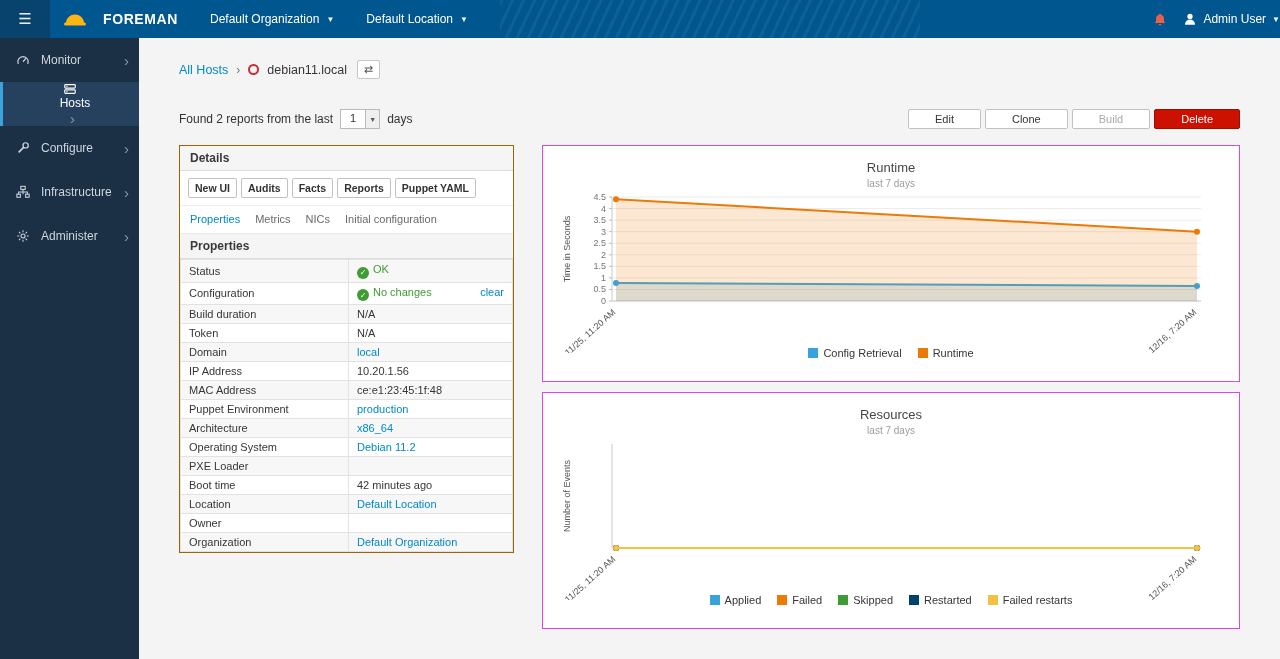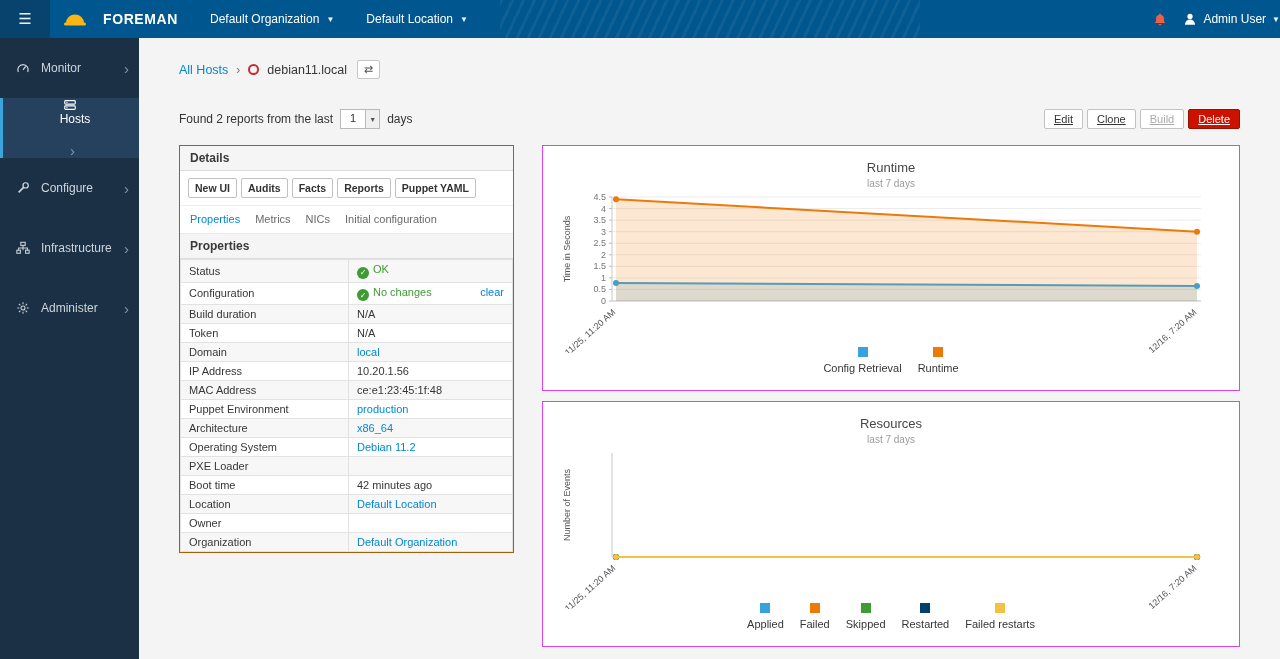--- a/index.html
+++ b/index.html
@@ -31,21 +31,21 @@
   .brand { display: flex; align-items: center; gap: 7px; padding: 0 16px 0 12px; cursor: pointer; }
   .brand-name { font-weight: bold; font-size: 14px; letter-spacing: 0.6px; padding-left: 8px; }
   .nav-dd { display: flex; align-items: center; gap: 7px; padding: 0 16px; height: 100%; font-size: 12px; cursor: pointer; }
   .caret { font-size: 8px; opacity: 0.95; }
   .nav-right { margin-left: auto; display: flex; align-items: center; gap: 16px; padding-right: 0; z-index: 2; }
   .bell-wrap, .user-wrap { display: flex; align-items: center; gap: 6px; cursor: pointer; font-size: 12px; }
 
   
   .sidebar { position: absolute; top: 38px; left: 0; bottom: 0; width: 139px; background: var(--sidebar, #1b3045); z-index: 10; }
   .side-item {
-    display: flex; align-items: center; height: 60px; padding: 0 10px 0 13px;
+    display: flex; align-items: center; height: 44px; padding: 0 10px 0 13px;
     color: #cfd6dd; font-size: 12px; cursor: pointer; border-left: 3px solid transparent;
   }
   .side-item.active { background: var(--sidebar-active, #25415d); border-left-color: var(--accent, #39a5dc); color: #fff; flex-direction: column; }
   .side-icon { width: 20px; display: flex; align-items: center; }
   .side-label { flex: 1; margin-left: 5px; white-space: nowrap; }
   .side-chevron { color: #8498a9; font-size: 15px; line-height: 1; }
 
   
   .main { position: absolute; left: 139px; top: 38px; right: 0; bottom: 0; padding: 22px 40px; overflow: hidden; }
 
@@ -53,21 +53,21 @@
   .crumb-sep { color: #777; font-size: 12px; }
   .host-status-icon { width: 11px; height: 11px; border: 2px solid #cc2936; border-radius: 50%; display: inline-block; flex: none; }
   .crumb-current { color: #363636; }
   .switch-btn { border: 1px solid #c6c6c6; background: #fff; border-radius: 2px; font-size: 11px; padding: 2px 6px; color: #555; cursor: pointer; margin-left: 2px; }
 
   .reports-row { display: flex; align-items: center; font-size: 12px; color: #333; margin-bottom: 16px; }
   .mini-select { display: inline-flex; align-items: stretch; border: 1px solid #b9b9b9; background: #fff; margin: 0 7px; height: 20px; cursor: pointer; }
   .mini-select .val { padding: 2px 9px; font-size: 11px; }
   .mini-select .arrow { border-left: 1px solid #b9b9b9; background: #efefef; display: flex; align-items: center; padding: 0 3px; font-size: 7px; color: #555; }
   .action-btns { margin-left: auto; display: flex; gap: 4px; }
-  .btn { border: 1px solid #c2c2c2; background: #fff; font-size: 11px; padding: 3px 9px; border-radius: 2px; color: #333; cursor: pointer; font-family: inherit; text-decoration: underline; }
+  .btn { border: 1px solid #c2c2c2; background: #fff; font-size: 11px; padding: 3px 26px; border-radius: 2px; color: #333; cursor: pointer; font-family: inherit; }
   .btn.disabled { color: #aaa; cursor: default; }
   .btn.danger { background: var(--danger, #cc1100); border-color: #991000; color: #fff; }
 
   .content-row { display: flex; gap: 28px; align-items: flex-start; }
 
   
   .details-card { width: 335px; background: #fff; border: 1px solid #a16207; flex: none; }
   .card-header { background: #f5f5f5; border-bottom: 1px solid #ddd; padding: 5px 10px; font-size: 12px; font-weight: bold; color: #3a3a3a; }
   .detail-btns { display: flex; gap: 4px; padding: 7px 8px; border-bottom: 1px solid #eee; }
   .sm-btn { border: 1px solid #c2c2c2; background: #fff; font-size: 10.5px; padding: 3px 6px; border-radius: 2px; color: #333; white-space: nowrap; cursor: pointer; font-family: inherit; font-weight: bold; }
@@ -86,21 +86,21 @@
   .status-text { color: var(--success, #3f9c35); }
   .clear-link { float: right; }
 
   
   .charts-col { flex: 1; display: flex; flex-direction: column; gap: 10px; }
   .chart-card { background: #fff; border: 1px solid #d946ef; padding: 14px 8px 16px; min-height: 237px; }
   .chart-title { text-align: center; font-size: 13px; color: #464646; }
   .chart-subtitle { text-align: center; font-size: 10px; color: #9b9b9b; margin-top: 3px; }
   .chart-svg { display: block; margin: 2px auto 0; }
   .legend { display: flex; justify-content: center; gap: 16px; font-size: 11px; color: #363636; margin-top: -6px; }
-  .legend-item { display: inline-flex; align-items: center; gap: 5px; cursor: pointer; flex-direction: column; }
+  .legend-item { display: inline-flex; align-items: center; gap: 5px; cursor: pointer; }
   .swatch { width: 10px; height: 10px; display: inline-block; flex: none; }
 </style>
 </head>
 <body>
 
 <div class="navbar">
   <div class="nav-left-block">
     <span class="hamburger">☰</span>
   </div>
   <div class="brand">

